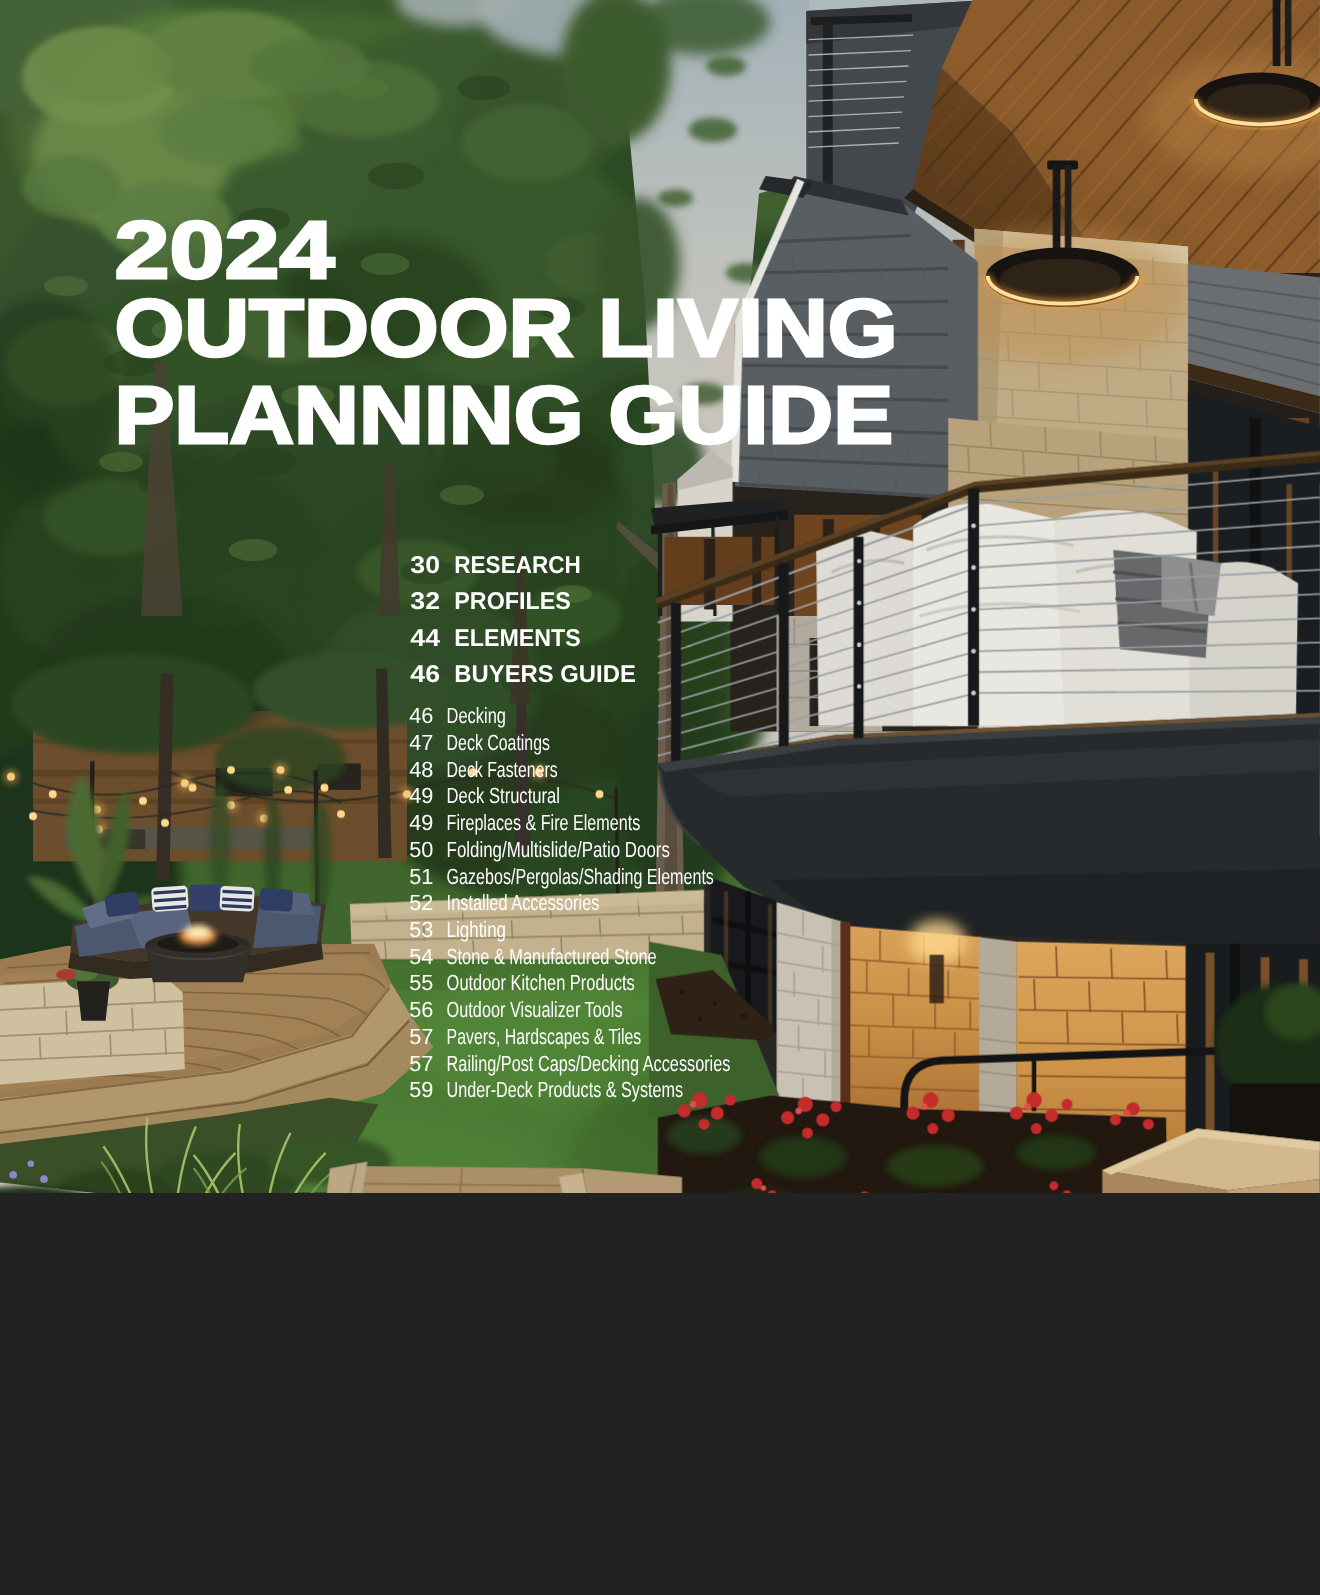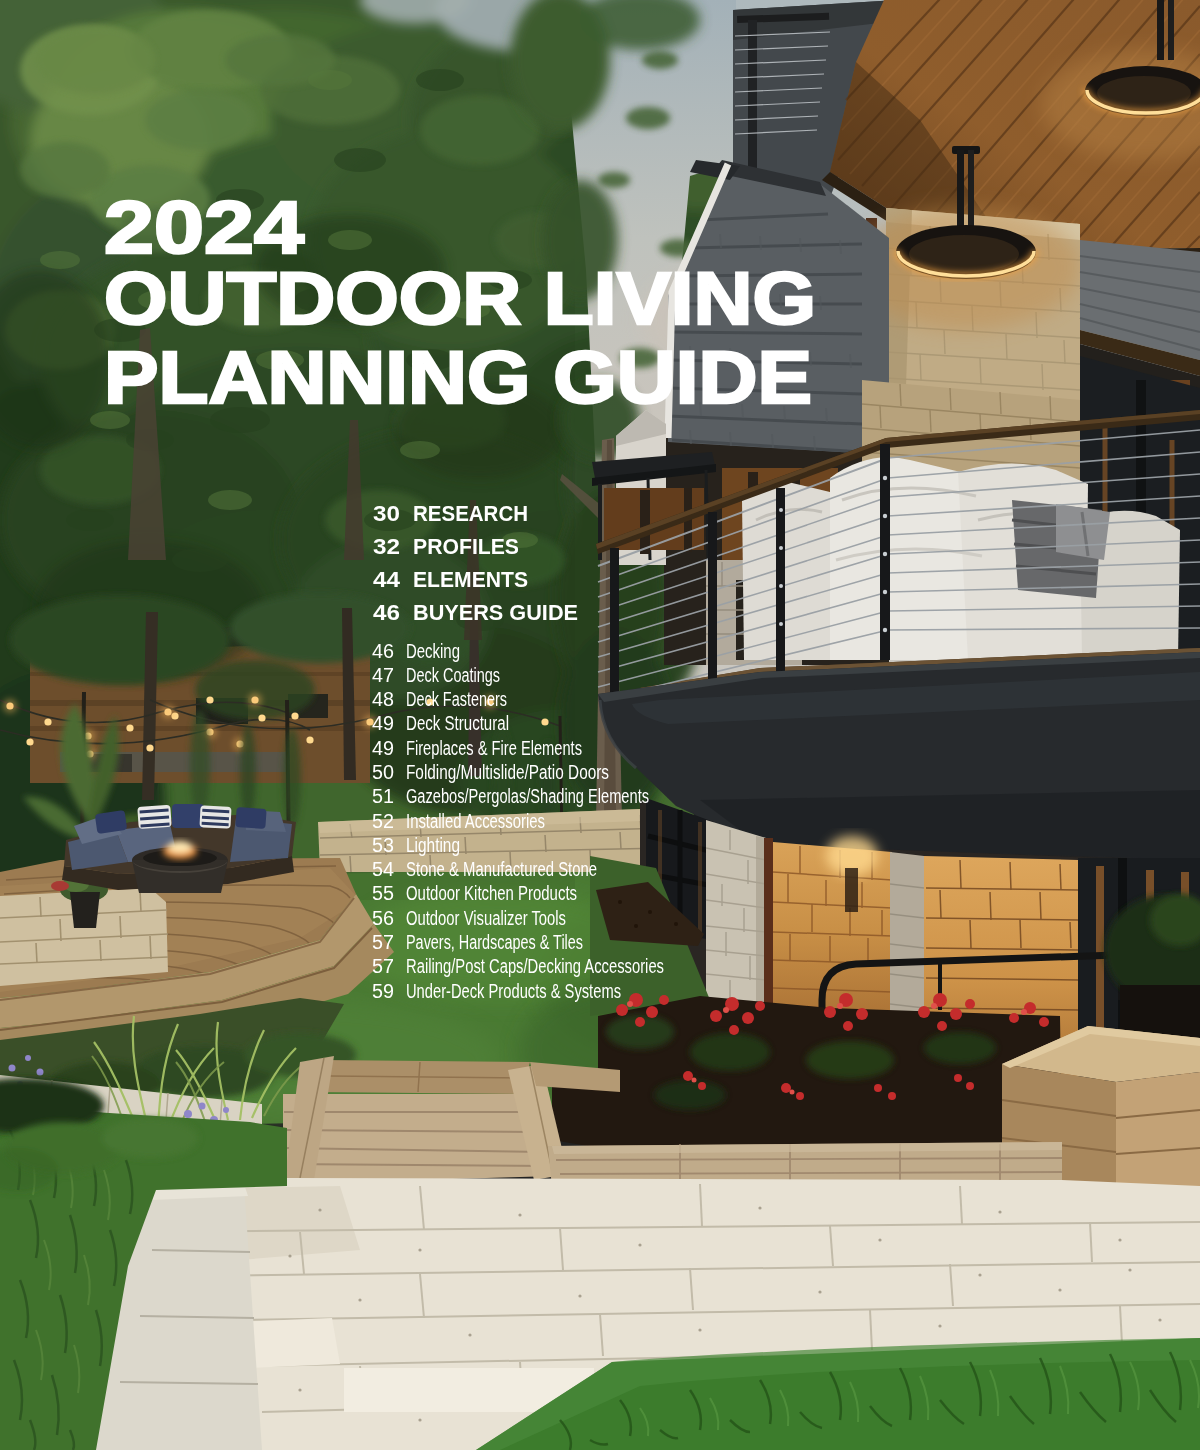--- a/index.html
+++ b/index.html
@@ -1,16 +1,16 @@
 <!DOCTYPE html>
 <html><head>
 <meta charset="utf-8">
 <style>
   html,body{margin:0;padding:0;background:#222;}
-  .page{position:relative;width:1200px;height:1450px;overflow:hidden;font-family:"Liberation Sans",sans-serif;}
+  .page{position:relative;width:1200px;height:1084px;overflow:hidden;font-family:"Liberation Sans",sans-serif;}
   svg{position:absolute;top:0;left:0;display:block;}
 </style>
 </head>
 <body>
 <div class="page">
 <svg width="1200" height="1450" viewBox="0 0 1200 1450">
 <defs>
   <linearGradient id="sky" x1="0" y1="0" x2="0" y2="1">
     <stop offset="0" stop-color="#aeb9bd"></stop>
     <stop offset="0.55" stop-color="#c2c4c0"></stop>

